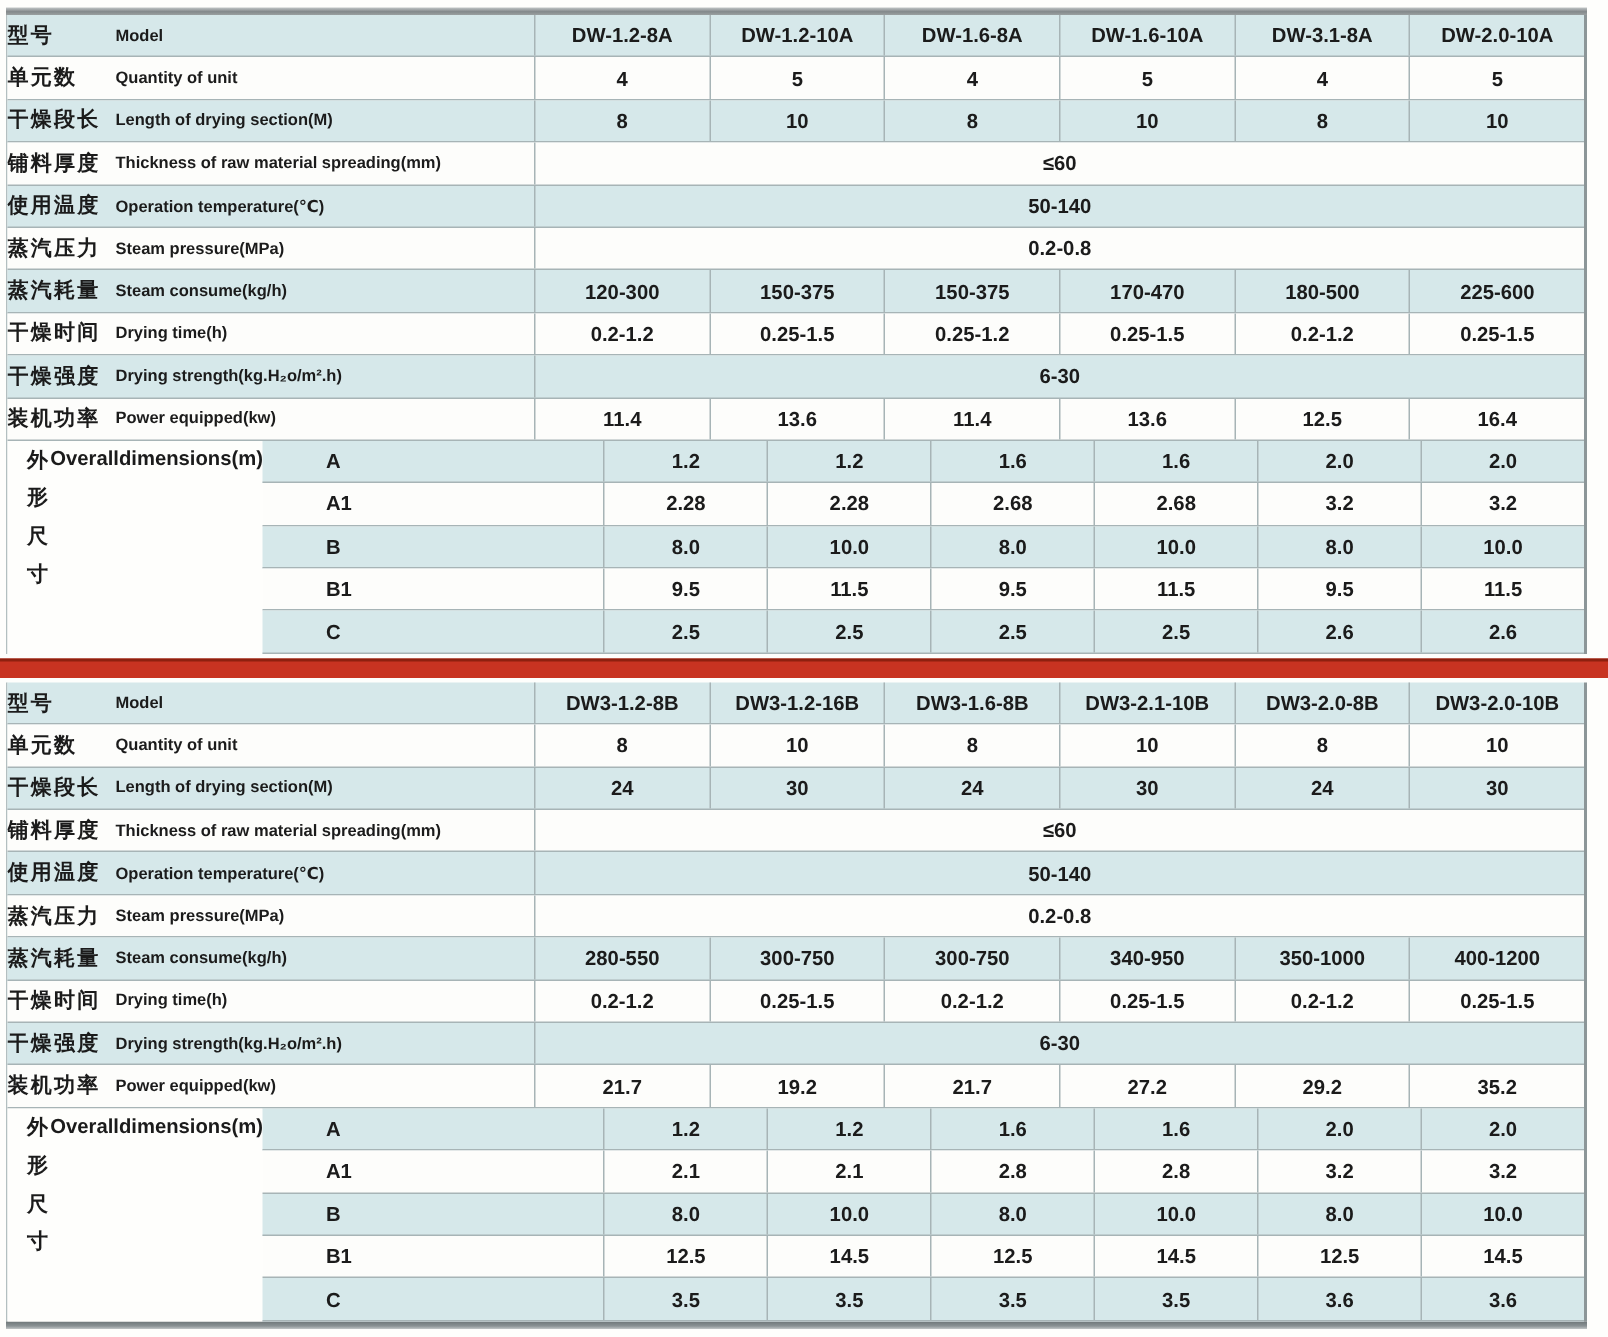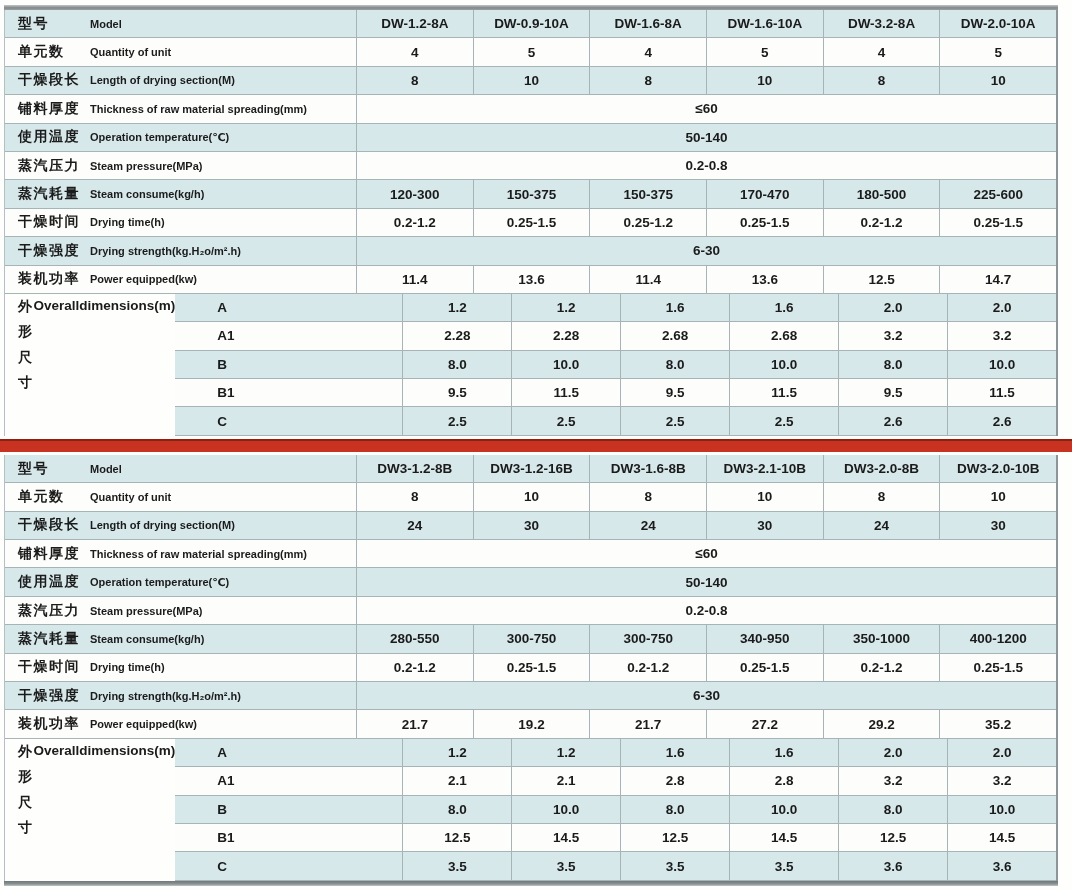--- a/index.html
+++ b/index.html
@@ -21,21 +21,21 @@
   .frame-bottom {
     height: 5px;
     background: linear-gradient(#6f7779, #8a9294 60%, #c2c6c7);
   }
   .rows {
     border-left: 1px solid var(--edge, #b3bfc0);
     border-right: 2px solid #8c9698;
   }
   .row { display: flex; height: 28.4px; border-bottom: 1px solid var(--line, #a7b4b6); background: var(--rowwhite, #fdfdfb); }
   .row.blue { background: var(--rowblue, #d6e8ea); }
-  .label-cell { flex: 0 0 351px; display: flex; align-items: center; padding-left: 13px; overflow: hidden; }
+  .label-cell { flex: 0 0 351px; display: flex; align-items: center; overflow: hidden; }
   .zh { flex: 0 0 72px; font-size: 14px; letter-spacing: 1.5px; white-space: nowrap; }
   .en { font-size: 11px; white-space: nowrap; }
   .val {
     flex: 1 1 0; display: flex; align-items: center; justify-content: center;
     font-size: 13.5px; border-left: 1px solid var(--line, #a7b4b6);
   }
   .dim-block { display: flex; }
   .dim-outer {
     flex: 0 0 124px; background: #fefefc;
     display: flex; flex-direction: row; justify-content: center;
@@ -57,24 +57,24 @@
 
   <div class="table-wrap">
     <div class="frame-top"></div>
     <div class="rows" id="table-0">
         <div class="row blue">
           <div class="label-cell">
             <div class="zh">型号</div>
             <div class="en">Model</div>
           </div>
           <div class="val">DW-1.2-8A</div>
-          <div class="val">DW-0.9-10A</div>
+          <div class="val">DW-1.2-10A</div>
           <div class="val">DW-1.6-8A</div>
           <div class="val">DW-1.6-10A</div>
-          <div class="val">DW-3.2-8A</div>
+          <div class="val">DW-3.1-8A</div>
           <div class="val">DW-2.0-10A</div>
         </div>
         <div class="row ">
           <div class="label-cell">
             <div class="zh">单元数</div>
             <div class="en">Quantity of unit</div>
           </div>
           <div class="val">4</div>
           <div class="val">5</div>
           <div class="val">4</div>
@@ -149,21 +149,21 @@
         <div class="row ">
           <div class="label-cell">
             <div class="zh">装机功率</div>
             <div class="en">Power equipped(kw)</div>
           </div>
           <div class="val">11.4</div>
           <div class="val">13.6</div>
           <div class="val">11.4</div>
           <div class="val">13.6</div>
           <div class="val">12.5</div>
-          <div class="val">14.7</div>
+          <div class="val">16.4</div>
         </div>
         <div class="dim-block">
           <div class="dim-outer">
             <div class="dim-zh">外形尺寸</div>
             <div class="dim-en">Overall</div>
             <div class="dim-en">dimensions(m)</div>
           </div>
           <div class="dim-rows">
             <div class="row blue">
               <div class="dim-letter">A</div>

